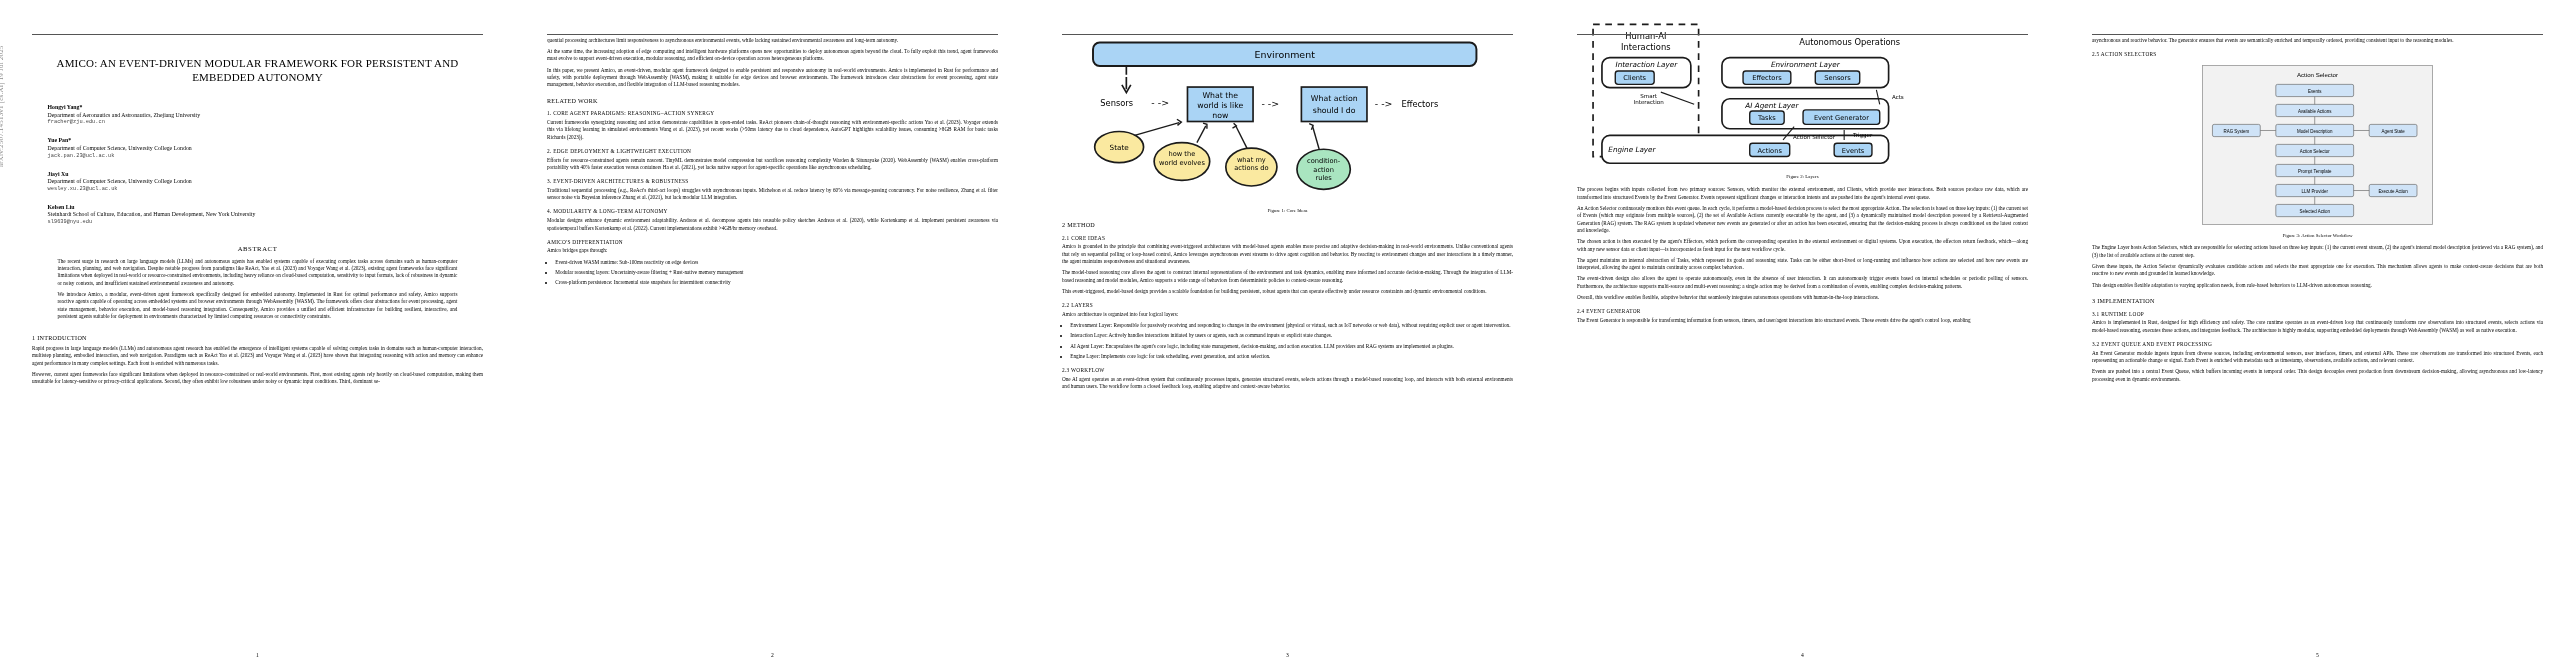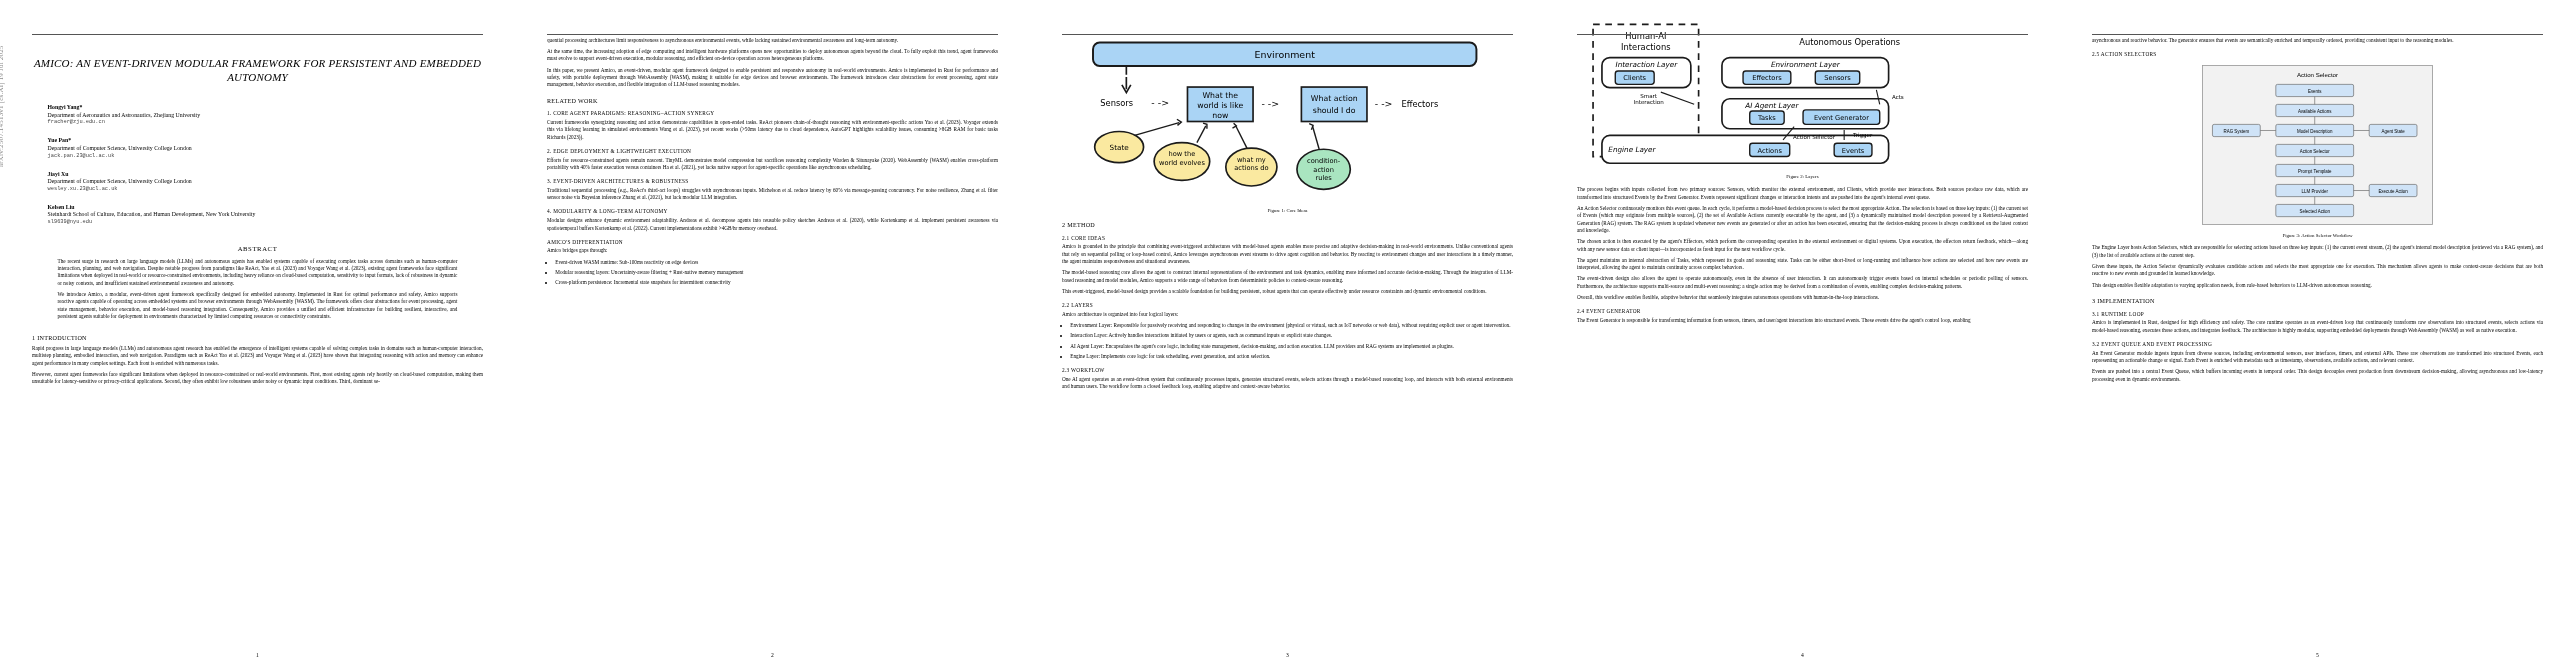--- a/index.html
+++ b/index.html
@@ -3,21 +3,21 @@
 <meta charset="utf-8">
 <style>
   html,body{margin:0;padding:0;background:#fff;}
   body{width:2576px;height:667px;font-family:"Liberation Serif",serif;color:#000;overflow:hidden;}
   .spread{display:flex;width:2576px;height:667px;}
   .page{position:relative;width:515px;height:667px;background:#fff;box-sizing:border-box;padding:15.6px 32px 16.7px 32px;}
   .page-rule{position:absolute;left:32px;right:32px;top:34px;height:0.6px;background:#555;}
   .folio{position:absolute;bottom:9px;left:0;right:0;text-align:center;font-size:5.6px;color:#000;}
   .arxiv{position:absolute;left:-3.3px;top:167px;width:200px;transform:rotate(-90deg);transform-origin:left top;font-family:"Liberation Serif",serif;font-size:7px;color:#8a8a8a;letter-spacing:0.2px;white-space:nowrap;}
 
-  .title{margin:40px 0 0 0;text-align:center;font-size:11px;line-height:1.35;font-variant:small-caps;letter-spacing:0.2px;font-weight:400;font-style:italic;}
+  .title{margin:40px 0 0 0;text-align:center;font-size:11px;line-height:1.35;font-variant:small-caps;letter-spacing:0.2px;font-weight:400;}
   .authors{margin-top:19px;}
   .author{margin:0 0 11px 15.6px;}
   .aname{font-weight:bold;font-size:5.8px;line-height:1.3;}
   .aaff{font-size:5.8px;line-height:1.3;}
   .amail{font-family:"Liberation Mono",monospace;font-size:5.3px;color:#444;line-height:1.35;}
 
   .abstract-head{margin:19px 0 5.6px 0;text-align:center;font-size:6.7px;font-variant:small-caps;letter-spacing:0.6px;}
   .abstract-body{margin:0 25.6px;font-size:5.2px;line-height:1.48;text-align:justify;}
 
   h2.sec{font-size:6.1px;font-variant:small-caps;letter-spacing:0.3px;margin:9px 0 3.9px 0;font-weight:400;}

